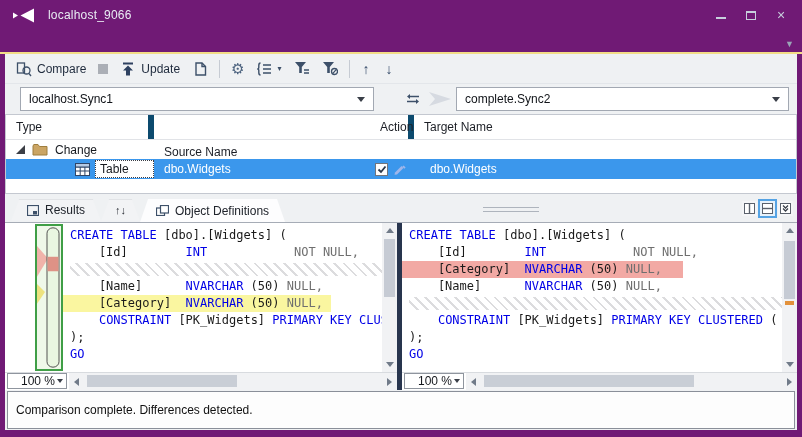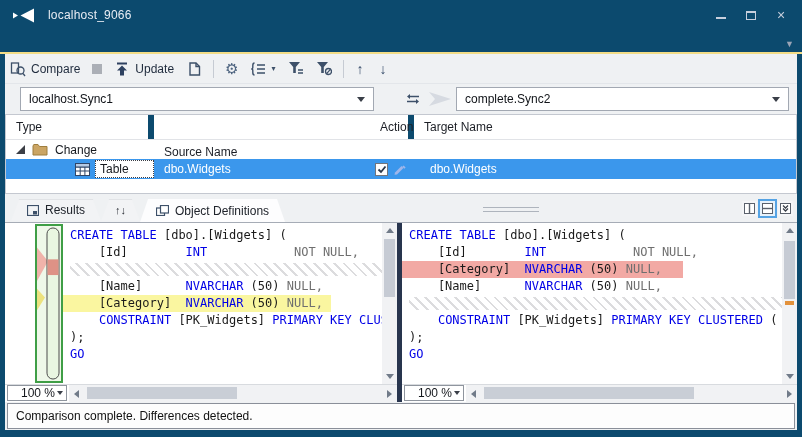--- a/index.html
+++ b/index.html
@@ -1,19 +1,19 @@
 <!DOCTYPE html>
 <html><head>
 <meta charset="utf-8">
 <style>
   * { margin:0; padding:0; box-sizing:border-box; }
   html,body { width:802px; height:437px; }
   body { font-family:"Liberation Sans", sans-serif; }
 
-  .window { width:802px; height:437px; background:#0c4a6e; display:flex; flex-direction:column; padding-bottom:7px; }
+  .window { width:802px; height:437px; background:#701a75; display:flex; flex-direction:column; padding-bottom:7px; }
 
   
   .titlebar { height:30px; display:flex; align-items:center; padding-left:13px; color:#E9EDF4; flex:none; }
   .vs-logo { width:22px; height:15px; }
   .title-text { margin-left:13px; font-size:12px; letter-spacing:.2px; }
   .win-controls { margin-left:auto; display:flex; align-items:center; padding-right:6px; }
   .win-btn { width:30px; height:22px; display:flex; align-items:center; justify-content:center; color:#C7CFDD; cursor:default; }
   .minbar { width:10px; height:2px; background:#C7CFDD; margin-top:6px; }
   .maxbox { width:10px; height:9px; border:1px solid #C7CFDD; border-top:2px solid #C7CFDD; }
   .closex { font-size:14px; line-height:1; }
@@ -22,21 +22,21 @@
   .tabstrip { height:24px; display:flex; align-items:flex-end; padding-left:5px; border-bottom:2px solid #F2DC86; flex:none; position:relative; }
   .doc-tab { background:#F2DC86; height:22px; display:flex; align-items:center; gap:7px; padding:0 8px 0 9px; font-size:12px; color:#33301F; }
   .tab-pin svg, .tab-close { color:#4C4734; }
   .tab-close { font-size:12px; line-height:1; }
   .tab-overflow { margin-left:auto; margin-right:8px; color:#9AA4B6; font-size:9px; padding-bottom:3px; }
 
   
   .client { flex:1; margin:0 5px; background:#EFF1F3; display:flex; flex-direction:column; min-height:0; }
 
   
-  .toolbar { height:30px; display:flex; align-items:center; gap:2px; border-bottom:1px solid #E3E6EA; flex:none; }
+  .toolbar { height:30px; display:flex; align-items:center; padding-left:6px; gap:2px; border-bottom:1px solid #E3E6EA; flex:none; }
   .tb-btn { display:flex; align-items:center; gap:5px; font-size:12px; color:#1E2A3C; padding:3px 5px; }
   .tb-ico { width:16px; height:16px; display:flex; align-items:center; justify-content:center; color:#3D5069; }
   .tb-sep { width:1px; height:18px; background:#C6CBD3; margin:0 4px; }
   .stop-square { width:10px; height:10px; background:#ABAFB6; }
   .gear-glyph { font-size:15px; color:#4D637F; line-height:1; }
   .caret { font-size:8px; color:#3D5069; }
   .nav-arrow { font-size:14px; font-weight:bold; color:#344A68; padding:0 7px; }
 
   
   .connrow { height:30px; display:flex; align-items:center; padding:0 8px; flex:none; }
@@ -106,21 +106,21 @@
   .difftick { position:absolute; left:3px; width:9px; height:4px; background:#E2913B; }
   .pane-bottom { height:18px; flex:none; display:flex; align-items:stretch; border-top:1px solid #D8DBDF; }
   .zoom-combo { width:60px; flex:none; border:1px solid #8F959E; background:#fff; font-size:12px; color:#14171C; display:flex; align-items:center; padding-left:13px; margin:0 2px 1px 2px; }
   .zoom-combo .combo-arrow { border-left-width:3px; border-right-width:3px; border-top-width:4px; margin-left:auto; margin-right:3px; }
   .hscroll { flex:1; background:#F1F2F4; display:flex; align-items:center; position:relative; }
   .sb-left { border-top:4px solid transparent; border-bottom:4px solid transparent; border-right:5px solid #717B89; margin:0 5px; }
   .sb-right { border-top:4px solid transparent; border-bottom:4px solid transparent; border-left:5px solid #717B89; margin:0 5px 0 auto; }
   .hthumb { position:absolute; top:2px; height:12px; background:#C9CED6; }
 
   
-  .statusbar { height:26px; margin:1px 2px 1px 2px; border:1px solid #8A8F99; background:#FDFDFD; display:flex; align-items:center; padding-left:8px; font-size:12px; color:#111; flex:none; }
+  .statusbar { height:38px; margin:1px 2px 1px 2px; border:1px solid #8A8F99; background:#FDFDFD; display:flex; align-items:center; padding-left:8px; font-size:12px; color:#111; flex:none; }
 
   svg { display:block; }
 </style>
 </head>
 <body>
 
 <div class="window">
 
   <div class="titlebar">
     <span class="vs-logo">

